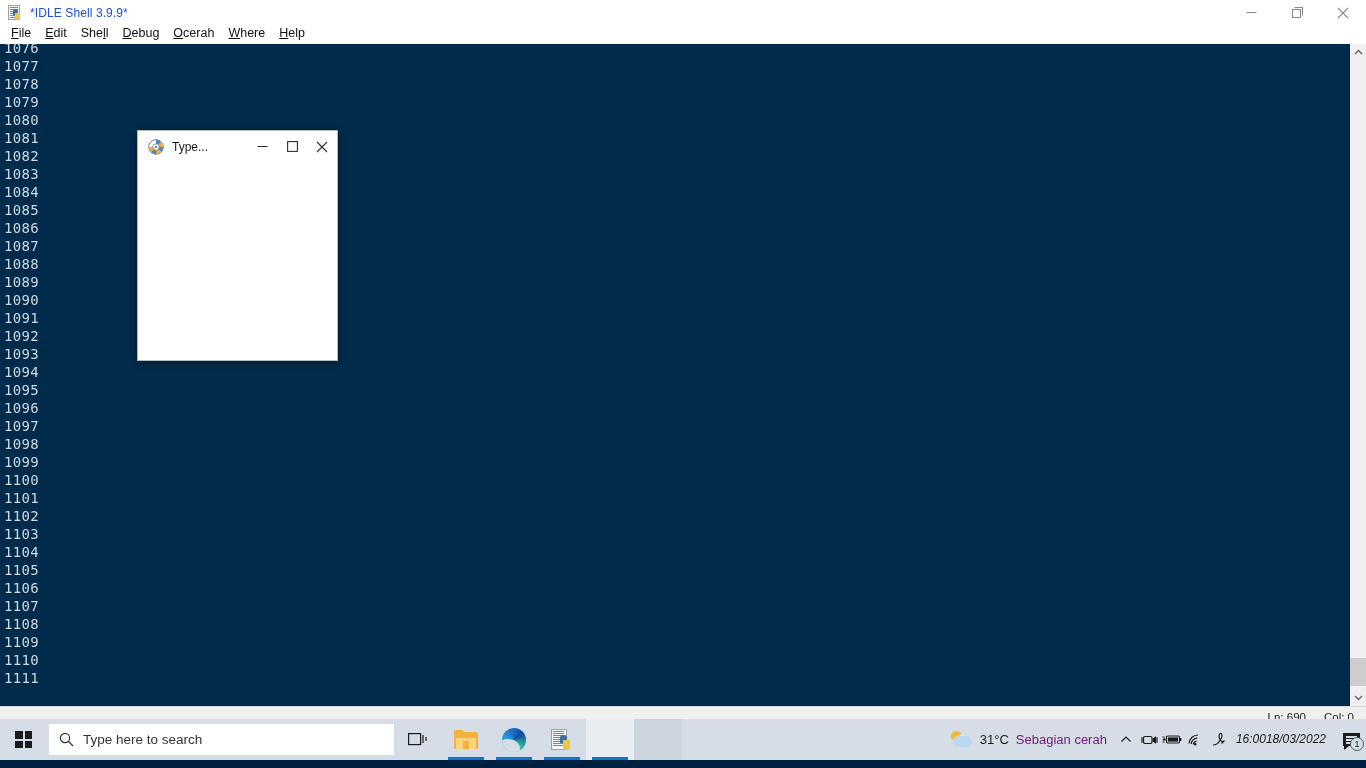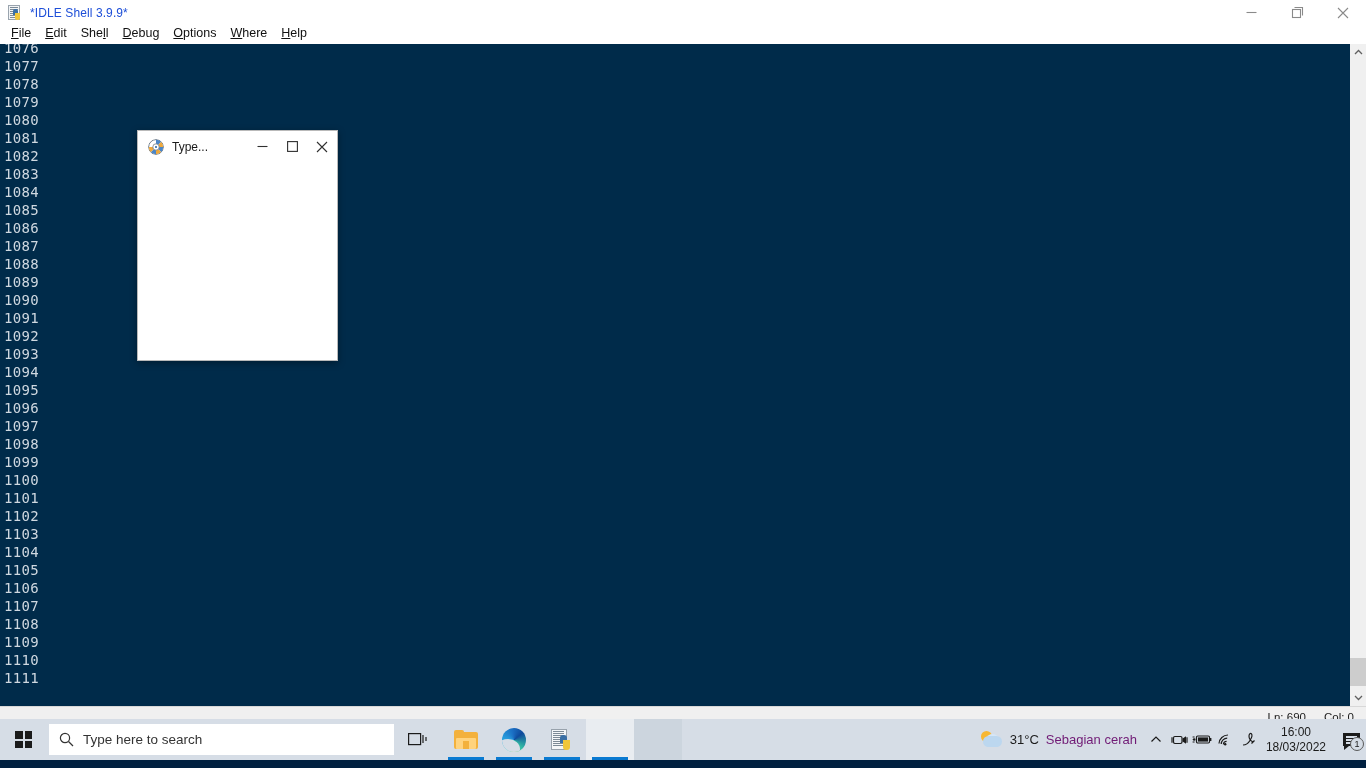--- a/index.html
+++ b/index.html
@@ -270,23 +270,23 @@
 
   .tray-icon {
     width: 23px; height: 41px;
     display: flex; align-items: center; justify-content: center;
   }
   .tray-icon svg { display: block; }
   .tray-icon .s { stroke: #1b1b1b; fill: none; stroke-width: 1.2; }
   .tray-icon .f { fill: #1b1b1b; }
 
   #clock {
-    height: 30px; display: flex; flex-direction: column;
+    height: 30px; display: flex; flex-direction: row;
     align-items: center; justify-content: center;
-    padding: 0 10px 0 6px; line-height: 15px;
+    padding: 0 10px 0 6px; line-height: 15px; font-style: italic;
   }
   #clock div { font-size: 12px; color: #1b1b1b; white-space: nowrap; }
 
   #notif-button {
     width: 30px; height: 41px; flex: 0 0 30px;
     display: flex; align-items: center; justify-content: center;
     position: relative;
   }
   .notif-bubble { width: 17px; height: 13px; background: #1b1b1b; position: relative; }
   .notif-bubble::after {
@@ -335,21 +335,21 @@
         </svg>
       </div>
     </div>
   </div>
 
   <div id="idle-menubar">
     <div class="menu-item"><span class="mn">F</span><span>ile</span></div>
     <div class="menu-item"><span class="mn">E</span><span>dit</span></div>
     <div class="menu-item"><span>She</span><span class="mn">l</span><span>l</span></div>
     <div class="menu-item"><span class="mn">D</span><span>ebug</span></div>
-    <div class="menu-item"><span class="mn">O</span><span>ptions</span></div>
+    <div class="menu-item"><span class="mn">O</span><span>cerah</span></div>
     <div class="menu-item"><span class="mn">W</span><span>here</span></div>
     <div class="menu-item"><span class="mn">H</span><span>elp</span></div>
   </div>
 
   <div id="idle-body">
     <div id="shell-text">
       <div id="shell-lines-wrap"><div class="line">1076</div><div class="line">1077</div><div class="line">1078</div><div class="line">1079</div><div class="line">1080</div><div class="line">1081</div><div class="line">1082</div><div class="line">1083</div><div class="line">1084</div><div class="line">1085</div><div class="line">1086</div><div class="line">1087</div><div class="line">1088</div><div class="line">1089</div><div class="line">1090</div><div class="line">1091</div><div class="line">1092</div><div class="line">1093</div><div class="line">1094</div><div class="line">1095</div><div class="line">1096</div><div class="line">1097</div><div class="line">1098</div><div class="line">1099</div><div class="line">1100</div><div class="line">1101</div><div class="line">1102</div><div class="line">1103</div><div class="line">1104</div><div class="line">1105</div><div class="line">1106</div><div class="line">1107</div><div class="line">1108</div><div class="line">1109</div><div class="line">1110</div><div class="line">1111</div></div>
     </div>
 
     <div id="idle-scrollbar">

